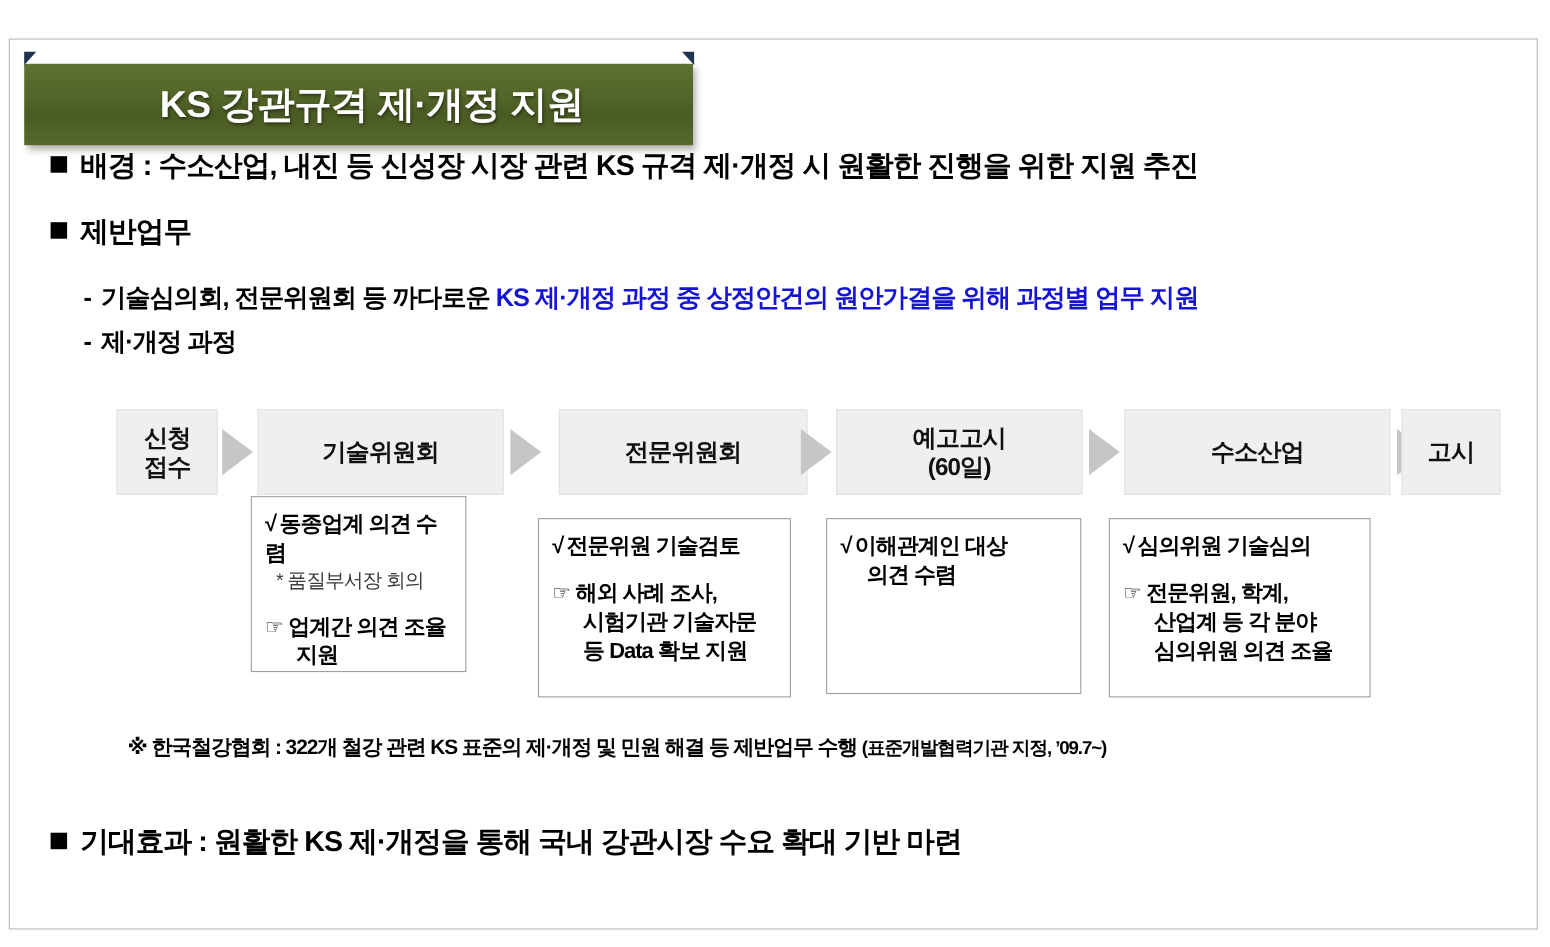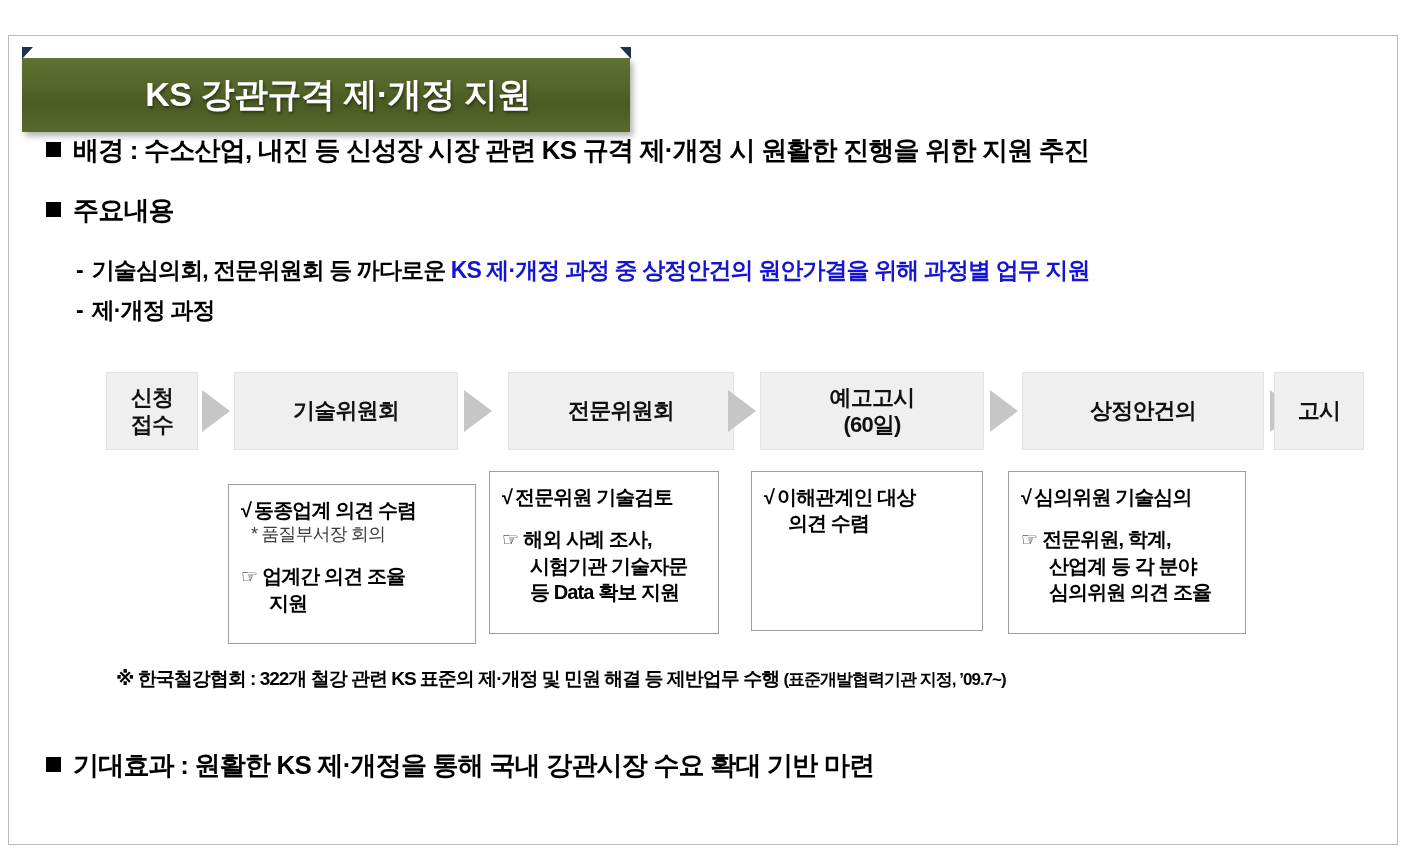--- a/index.html
+++ b/index.html
@@ -199,21 +199,21 @@
   <div id="title-text">KS 강관규격 제·개정 지원</div>
 </div>
 
 <div class="lvl1" id="bg-line">
   <span class="sq"></span>
   <span>배경 : 수소산업, 내진 등 신성장 시장 관련 KS 규격 제·개정 시 원활한 진행을 위한 지원 추진</span>
 </div>
 
 <div class="lvl1" id="main-head">
   <span class="sq"></span>
-  <span>주요내용</span>
+  <span>제반업무</span>
 </div>
 
 <div class="lvl2" id="sub-1">
   <span class="dash">-</span><span>기술심의회, 전문위원회 등 까다로운 </span><span class="blue">KS 제·개정 과정 중 상정안건의 원안가결을 위해 과정별 업무 지원</span>
 </div>
 
 <div class="lvl2" id="sub-2">
   <span class="dash">-</span><span>제·개정 과정</span>
 </div>
 
@@ -238,30 +238,30 @@
 
   <div class="flow-box" style="left:654px; width:224px;">
     <span>
       <span>예고고시</span><br>
       <span>(60일)</span>
     </span>
   </div>
   <div class="flow-arrow" style="left:884px;"></div>
 
   <div class="flow-box" style="left:916px; width:242px;">
-    <span>상정안건의</span>
+    <span>수소산업</span>
   </div>
   <div class="flow-arrow" style="left:1164px;"></div>
 
   <div class="flow-box" style="left:1168px; width:90px;">
     <span>고시</span>
   </div>
 </div>
 
-<div class="detail-box" style="left:228px; top:484px; width:248px; height:160px;">
+<div class="detail-box" style="left:228px; top:451px; width:196px; height:160px;">
   <div>
     <span class="check">√</span><span>동종업계 의견 수렴</span>
   </div>
   <div class="note">* 품질부서장 회의</div>
   <div class="gap"></div>
   <div>
     <span class="hand">☞</span><span>업계간 의견 조율</span>
   </div>
   <div class="indent2">지원</div>
 </div>

